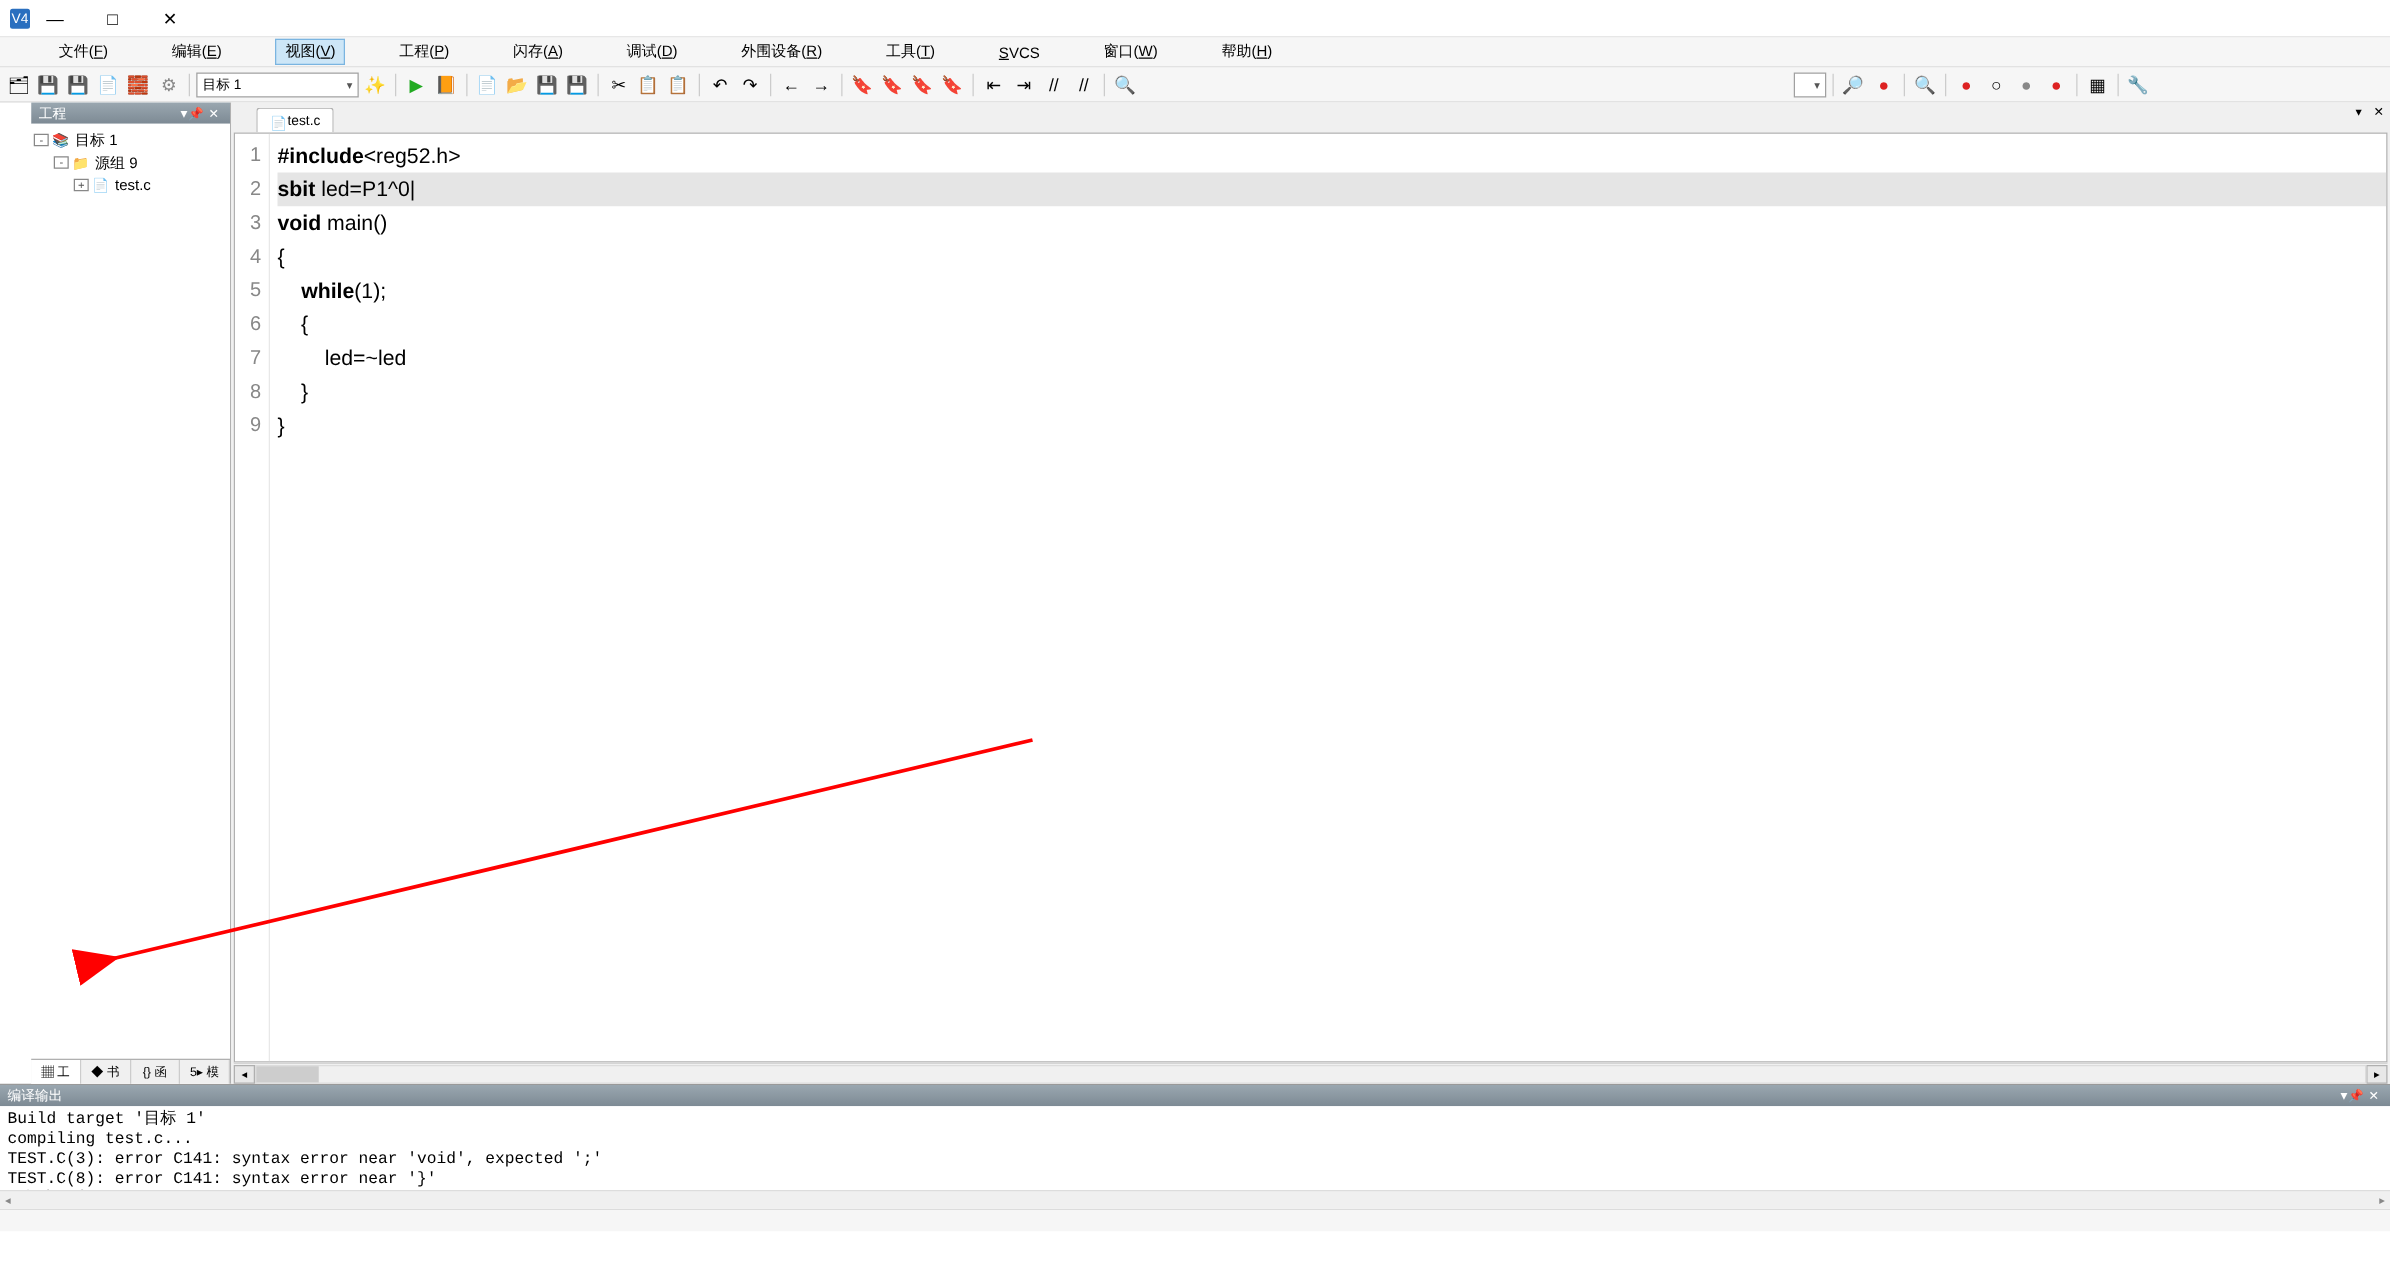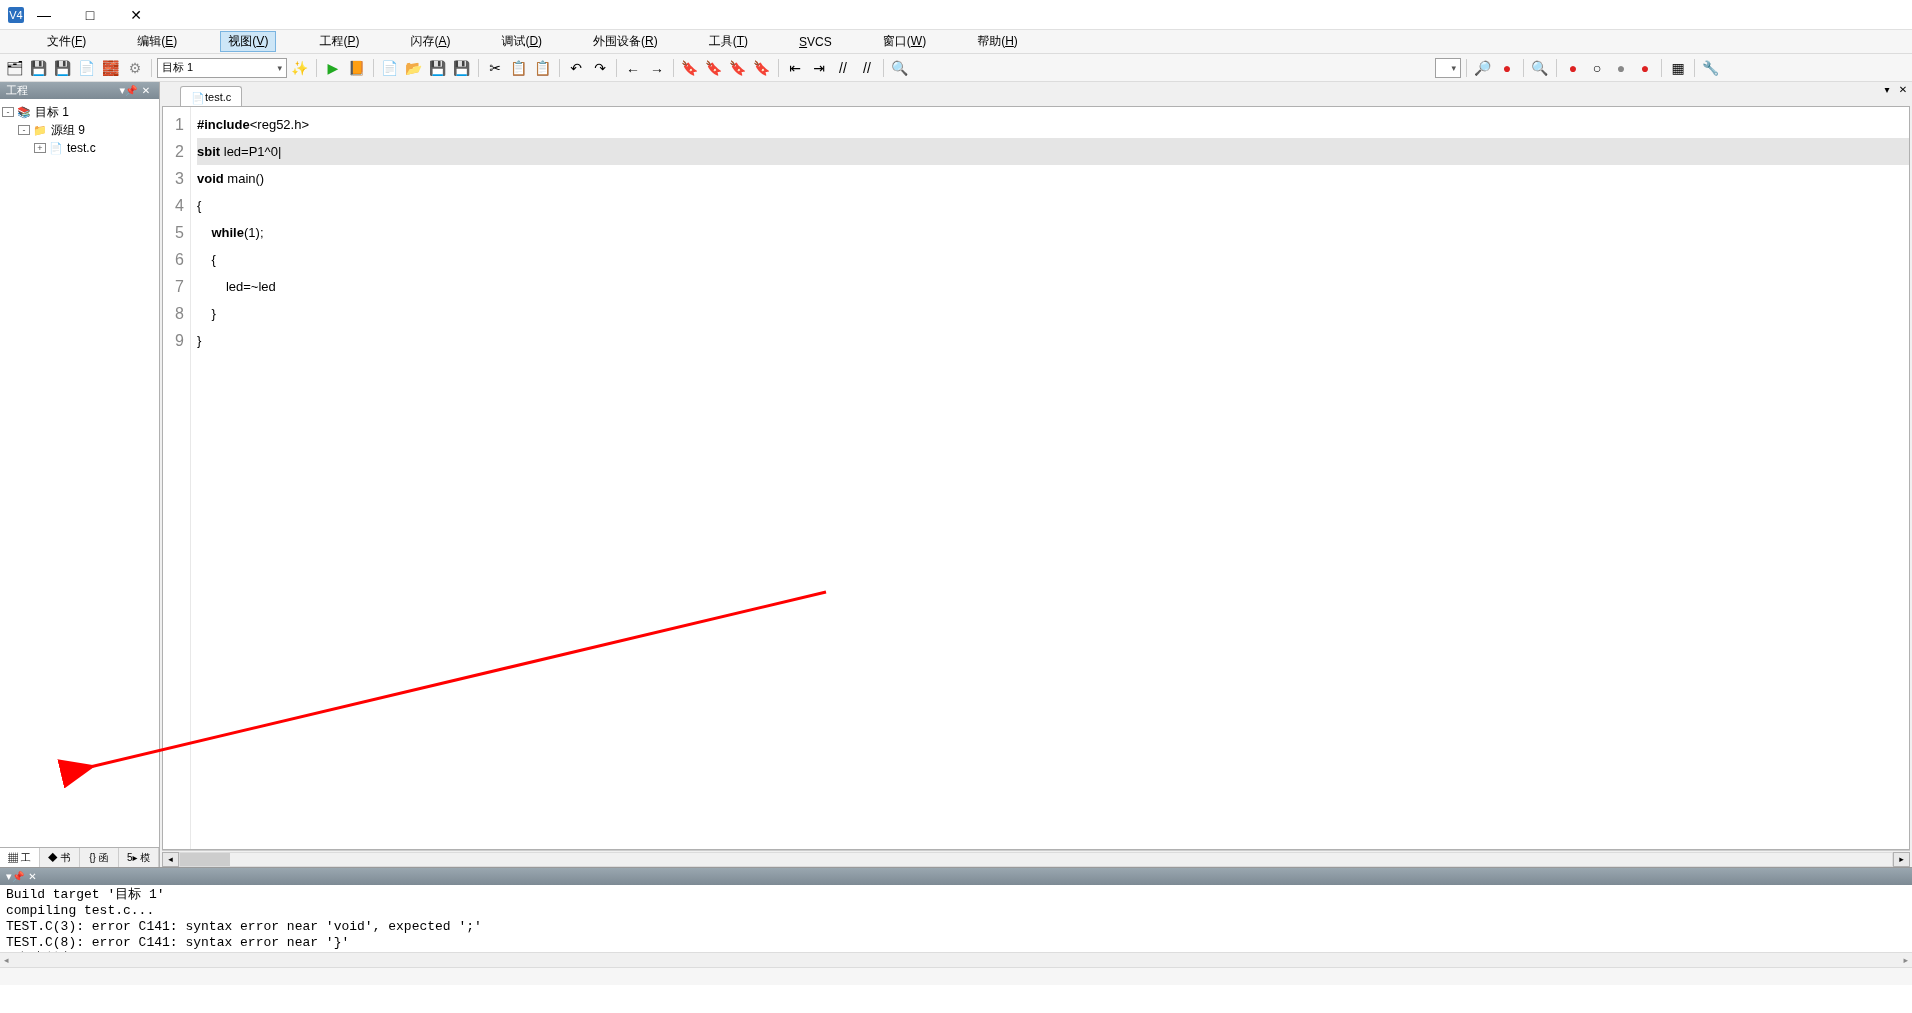--- a/index.html
+++ b/index.html
@@ -15,21 +15,21 @@
 .menubar .menu-item { padding: 2px 8px; cursor: default; margin-left: 35px; }
 .menubar .menu-item.active { background: #cde6f7; border: 1px solid #7ab4e0; padding: 1px 7px; }
 .menubar .menu-item u { text-decoration: underline; }
 
 .toolbar-row { height: 28px; display: flex; align-items: center; padding: 0 4px; background: #f6f6f6; border-bottom: 1px solid #dcdcdc; gap: 2px; }
 .tbtn { width: 22px; height: 22px; display: inline-flex; align-items: center; justify-content: center; font-size: 14px; cursor: default; border: 1px solid transparent; }
 .tsep { width: 1px; height: 18px; background: #ccc; margin: 0 3px; }
 .target-combo { height: 20px; font-size: 11px; border: 1px solid #a0a0a0; min-width: 130px; padding: 0 4px; display: inline-flex; align-items: center; background: #fff; }
 .target-combo::after { content: "▾"; margin-left: auto; font-size: 9px; color: #555; }
 
-.workspace { display: flex; height: calc(100% - 30px - 24px - 28px - 28px - 18px - 100px); }
+.workspace { display: flex; height: calc(100% - 30px - 24px - 28px - 28px - 18px - 100px); padding-left: 25px; }
 .sidebar { width: 160px; display: flex; flex-direction: column; border-right: 1px solid #b0b0b0; background: #fff; }
 .panel-header { height: 17px; background: linear-gradient(#9aa7b0, #7d8a94); color: #fff; font-size: 11px; padding: 0 6px; display: flex; align-items: center; }
 .panel-header .title { flex: 1; }
 .panel-header .pin, .panel-header .close { width: 14px; text-align: center; cursor: default; font-size: 10px; }
 .tree { flex: 1; font-size: 12px; padding: 4px 2px; overflow: auto; background: #fff; }
 .tree-row { display: flex; align-items: center; height: 18px; white-space: nowrap; }
 .tree-indent { display: inline-block; }
 .tree-expander { width: 12px; text-align: center; font-size: 9px; color: #555; cursor: default; border: 1px solid #888; height: 10px; line-height: 8px; margin-right: 2px; }
 .tree-icon { width: 16px; height: 14px; display: inline-flex; align-items: center; justify-content: center; margin-right: 3px; font-size: 11px; }
 .folder-icon { color: #d9a500; }
@@ -40,21 +40,21 @@
 
 .editor-area { flex: 1; display: flex; flex-direction: column; background: #f0f0f0; position: relative; }
 .file-tabs { height: 24px; display: flex; align-items: flex-end; padding-left: 20px; background: #f0f0f0; }
 .file-tab { height: 20px; background: #fff; border: 1px solid #b0b0b0; border-bottom: none; padding: 0 10px; display: flex; align-items: center; font-size: 11px; gap: 4px; border-radius: 3px 3px 0 0; }
 .file-tab .dot { width: 10px; height: 10px; display: inline-block; }
 .editor-panel-ctrl { position: absolute; right: 2px; top: 2px; display: flex; gap: 2px; font-size: 10px; }
 .editor-panel-ctrl span { width: 14px; text-align: center; cursor: default; }
 
 .editor-body { flex: 1; display: flex; background: #fff; border: 1px solid #b0b0b0; margin: 0 2px; overflow: hidden; }
 .gutter { width: 28px; background: #fff; border-right: 1px solid #e8e8e8; text-align: right; padding: 4px 6px 0 0; font-family: Consolas, "Courier New", monospace; font-size: 16px; color: #888; line-height: 27px; }
-.code { flex: 1; padding: 4px 0 0 6px; font-family: Consolas, "Courier New", monospace; font-size: 13px; line-height: 27px; white-space: pre; position: relative; }
+.code { flex: 1; padding: 4px 0 0 6px; font-family: Consolas, "Courier New", monospace; font-size: 17px; line-height: 27px; white-space: pre; position: relative; }
 .code-line { height: 27px; }
 .code-line.active { background: #e5e5e5; }
 .kw { font-weight: bold; color: #000; }
 .num { color: #000; }
 
 .hscroll { height: 17px; background: #f0f0f0; border-top: 1px solid #ccc; margin: 0 2px; display: flex; align-items: center; }
 .hscroll .sbtn { width: 17px; height: 15px; border: 1px solid #b0b0b0; background: #e8e8e8; font-size: 9px; display: flex; align-items: center; justify-content: center; }
 .hscroll .strack { flex: 1; height: 15px; background: #f0f0f0; border: 1px solid #dcdcdc; position: relative; }
 .hscroll .sthumb { position: absolute; left: 0; width: 50px; height: 13px; background: #cdcdcd; }
 
@@ -221,20 +221,21 @@
       <div class="strack">
           <div class="sthumb"></div>
         </div>
       <div class="sbtn">▸</div>
     </div>
   </div>
 </div>
 
 <div class="output-panel">
   <div class="panel-header">
+    <span class="title">编译输出</span>
     <span>▾</span>
     <span class="pin">📌</span>
     <span class="close">✕</span>
   </div>
   <div class="output-body" id="output-body">Build target '目标 1'
 compiling test.c...
 TEST.C(3): error C141: syntax error near 'void', expected ';'
 TEST.C(8): error C141: syntax error near '}'
 目标未创建</div>
   <div class="output-scroll">

